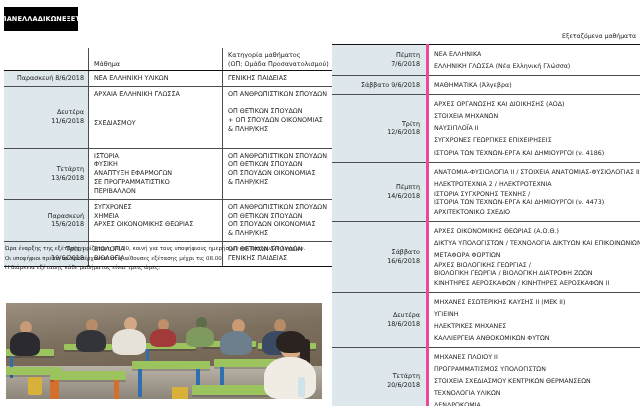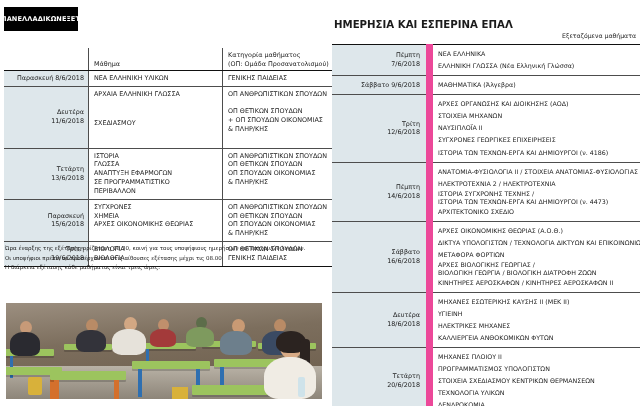--- a/index.html
+++ b/index.html
@@ -63,21 +63,21 @@
   .deskleg.y{background:#d8b13a;}
   .person{position:absolute;border-radius:46% 46% 28% 28%;}
   .head{position:absolute;border-radius:50%;}
 
   
   .right{position:absolute;left:330px;top:0;width:310px;height:406px;}
   .rtitle{position:absolute;left:4px;top:19px;font-size:10.2px;font-weight:bold;white-space:nowrap;}
   .rsub{position:absolute;right:4px;top:32px;font-size:6.2px;}
   .rtable{position:absolute;left:2px;top:44px;width:306px;}
   .rtable td.c-date{width:83px;background:#dee7eb;text-align:right;padding-right:6px;
-      border-right:7px solid #ec4899;vertical-align:middle;font-size:6.4px;}
+      border-right:3px solid #ec4899;vertical-align:middle;font-size:6.4px;}
   .rtable td.c-list{width:219px;font-size:6.3px;}
   .rtable tr.firstrow td{border-top:1.6px solid #111;}
   .rtable tr:last-child td{border-bottom:1.6px solid #111;}
   .rtable td{padding:2.5px 4px 2.5px 6px;}
   .rtable td.c-list div{line-height:1.92;white-space:nowrap;}
   .rtable td.c-list div.tight{line-height:1.25;}
 
   .dt-day{display:block;}
   .dt-num{display:block;}
 </style>
@@ -141,21 +141,21 @@
           </td>
         </tr>
 
         <tr>
           <td class="c-date">
             <span class="dt-day">Τετάρτη</span>
             <span class="dt-num">13/6/2018</span>
           </td>
           <td class="c-subj">
             <div>ΙΣΤΟΡΙΑ</div>
-            <div>ΓΛΩΣΣΑ</div>
+            <div>ΦΥΣΙΚΗ</div>
             <div>ΑΝΑΠΤΥΞΗ ΕΦΑΡΜΟΓΩΝ</div>
             <div>ΣΕ ΠΡΟΓΡΑΜΜΑΤΙΣΤΙΚΟ</div>
             <div>ΠΕΡΙΒΑΛΛΟΝ</div>
           </td>
           <td class="c-cat">
             <div>ΟΠ ΑΝΘΡΩΠΙΣΤΙΚΩΝ ΣΠΟΥΔΩΝ</div>
             <div>ΟΠ ΘΕΤΙΚΩΝ ΣΠΟΥΔΩΝ</div>
             <div>ΟΠ ΣΠΟΥΔΩΝ ΟΙΚΟΝΟΜΙΑΣ</div>
             <div>&amp; ΠΛΗΡ/ΚΗΣ</div>
           </td>
@@ -252,21 +252,20 @@
       <div class="head" style="left:274px;top:32px;width:22px;height:24px;background:#d8ab86;"></div>
       <div style="position:absolute;left:270px;top:28px;width:30px;height:22px;background:#2b2320;border-radius:50% 50% 40% 40%;"></div>
       <div style="position:absolute;left:294px;top:36px;width:10px;height:34px;background:#2b2320;border-radius:4px;"></div>
       <div class="person" style="left:258px;top:54px;width:52px;height:42px;background:#f0ece4;"></div>
       <div style="position:absolute;left:292px;top:74px;width:7px;height:20px;background:#cfe3ea;border-radius:2px;"></div>
     </div>
   </div>
 
   <div class="right">
 
-    <div class="rtitle">ΗΜΕΡΗΣΙΑ ΚΑΙ ΕΣΠΕΡΙΝΑ ΕΠΑΛ</div>
     <div class="rsub">Εξεταζόμενα μαθήματα</div>
 
     <table class="sched rtable">
       <tbody>
 
         <tr class="firstrow">
           <td class="c-date">
             <span class="dt-day">Πέμπτη</span>
             <span class="dt-num">7/6/2018</span>
           </td>

